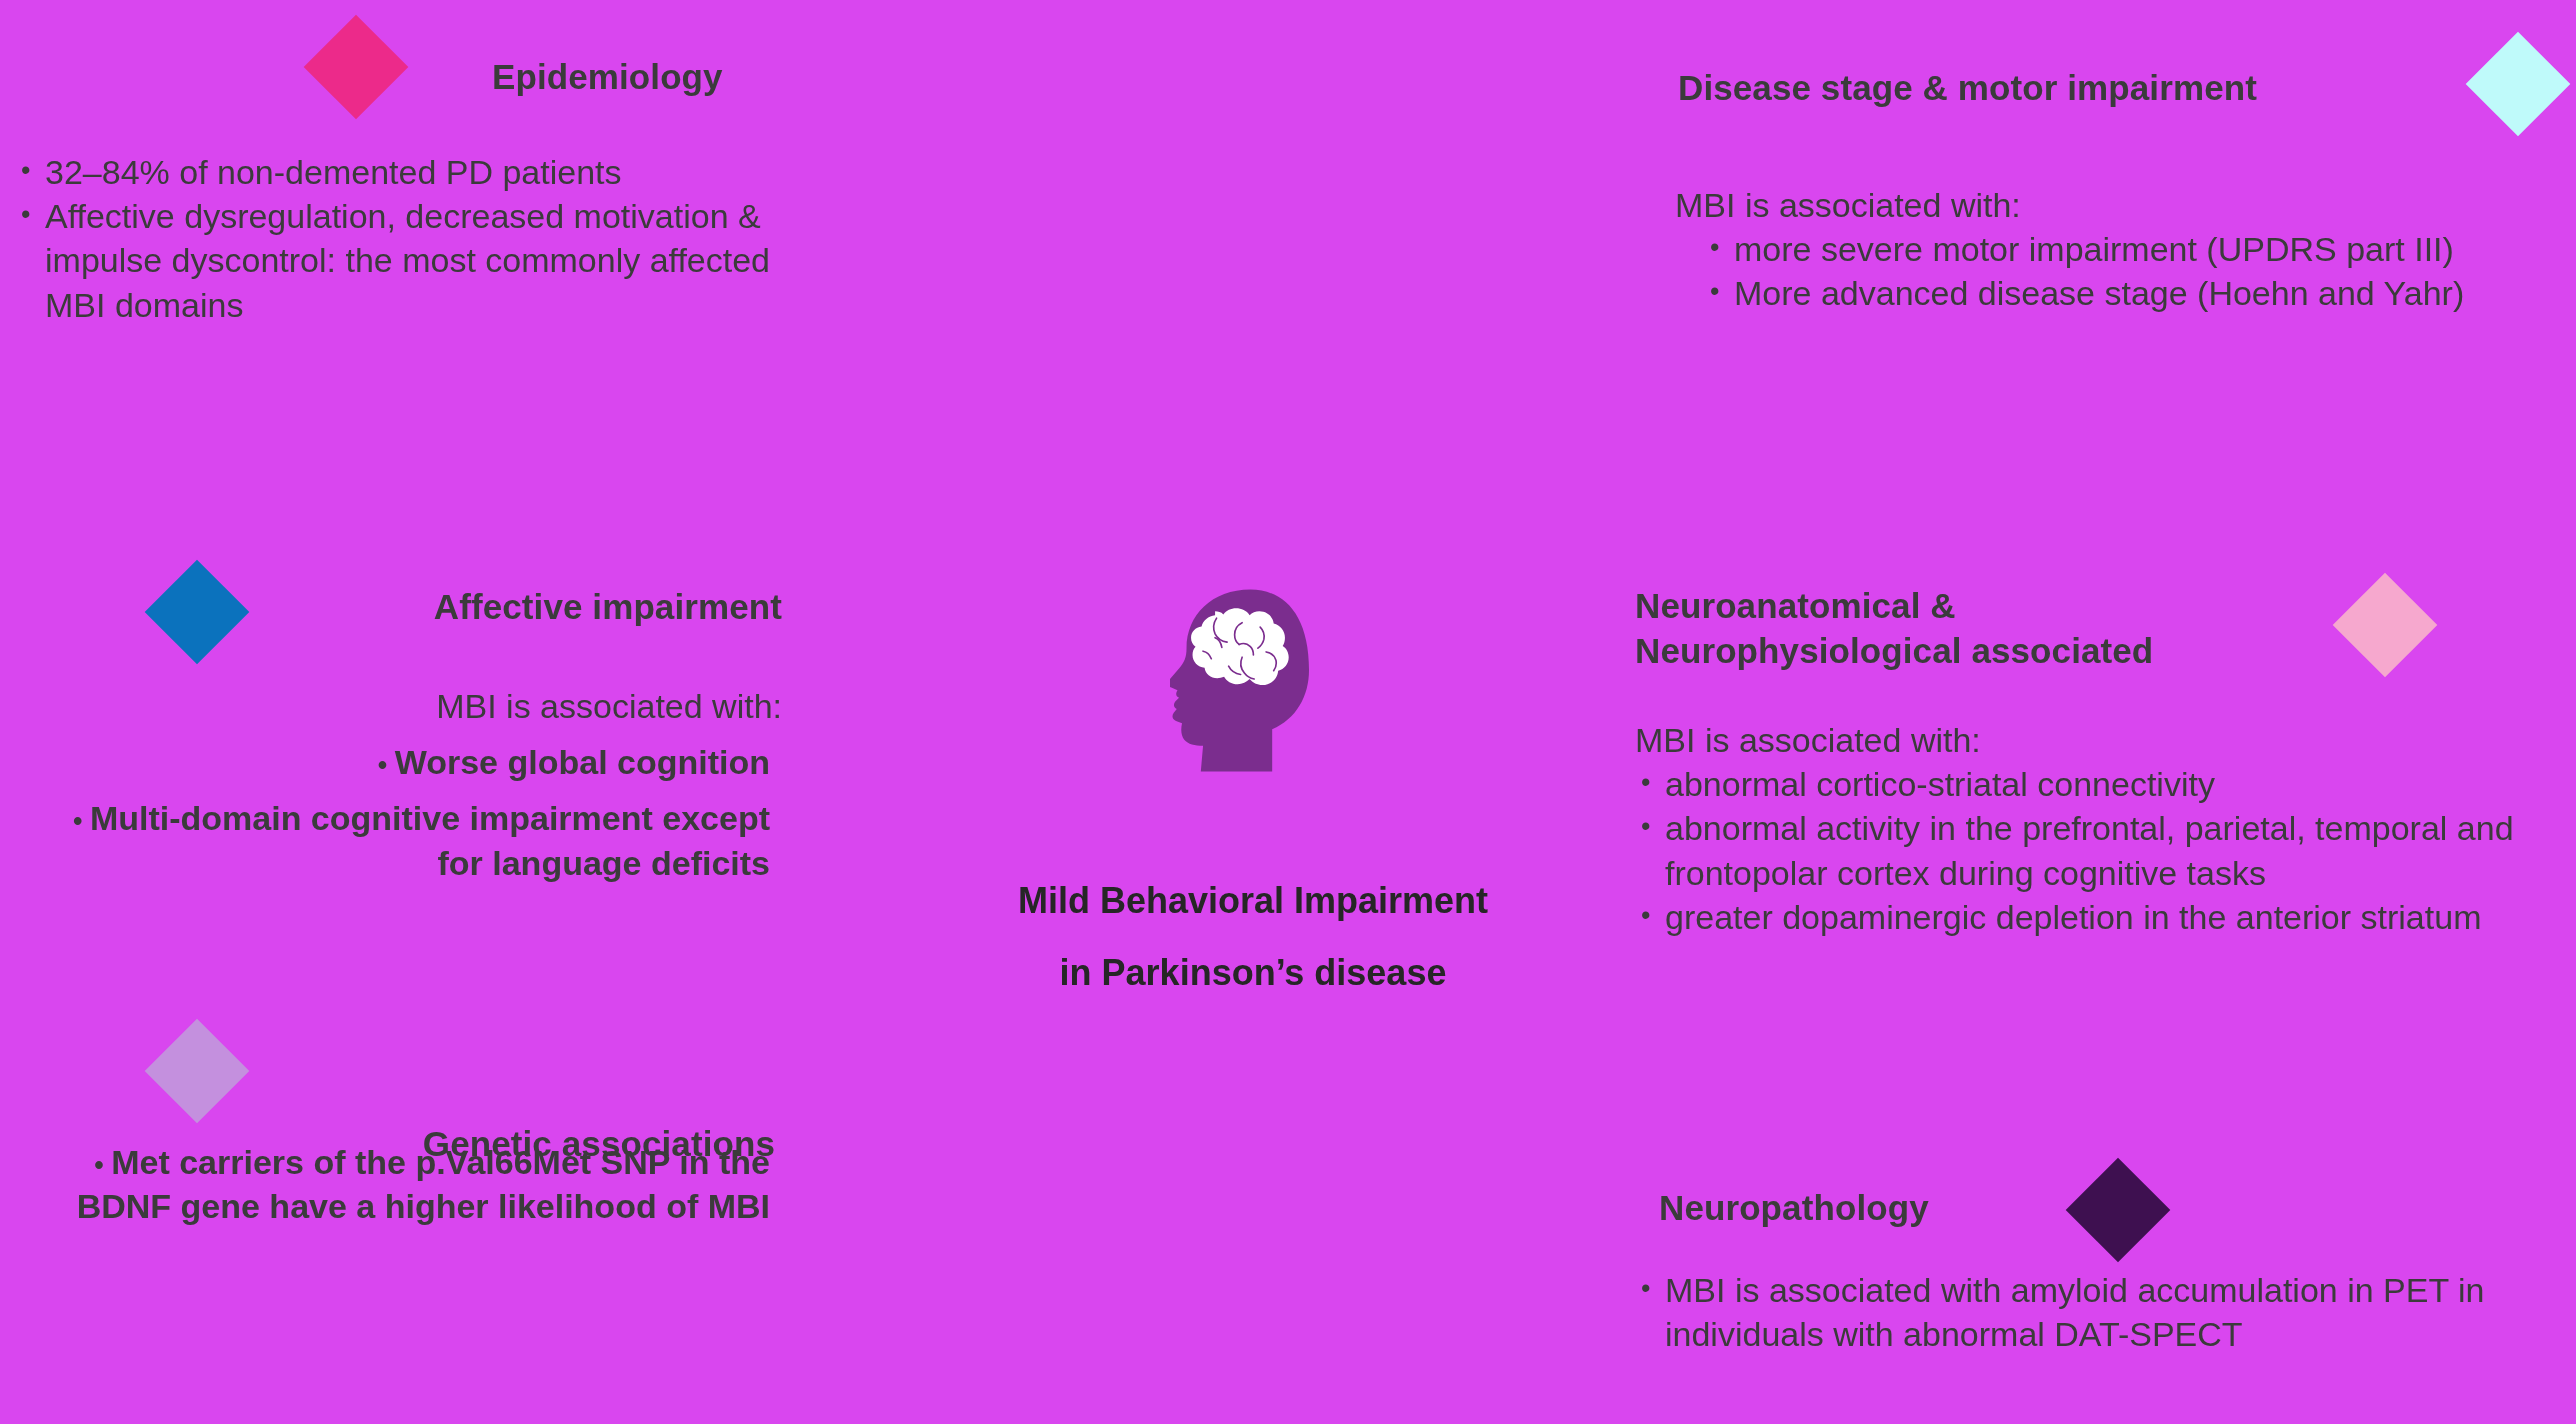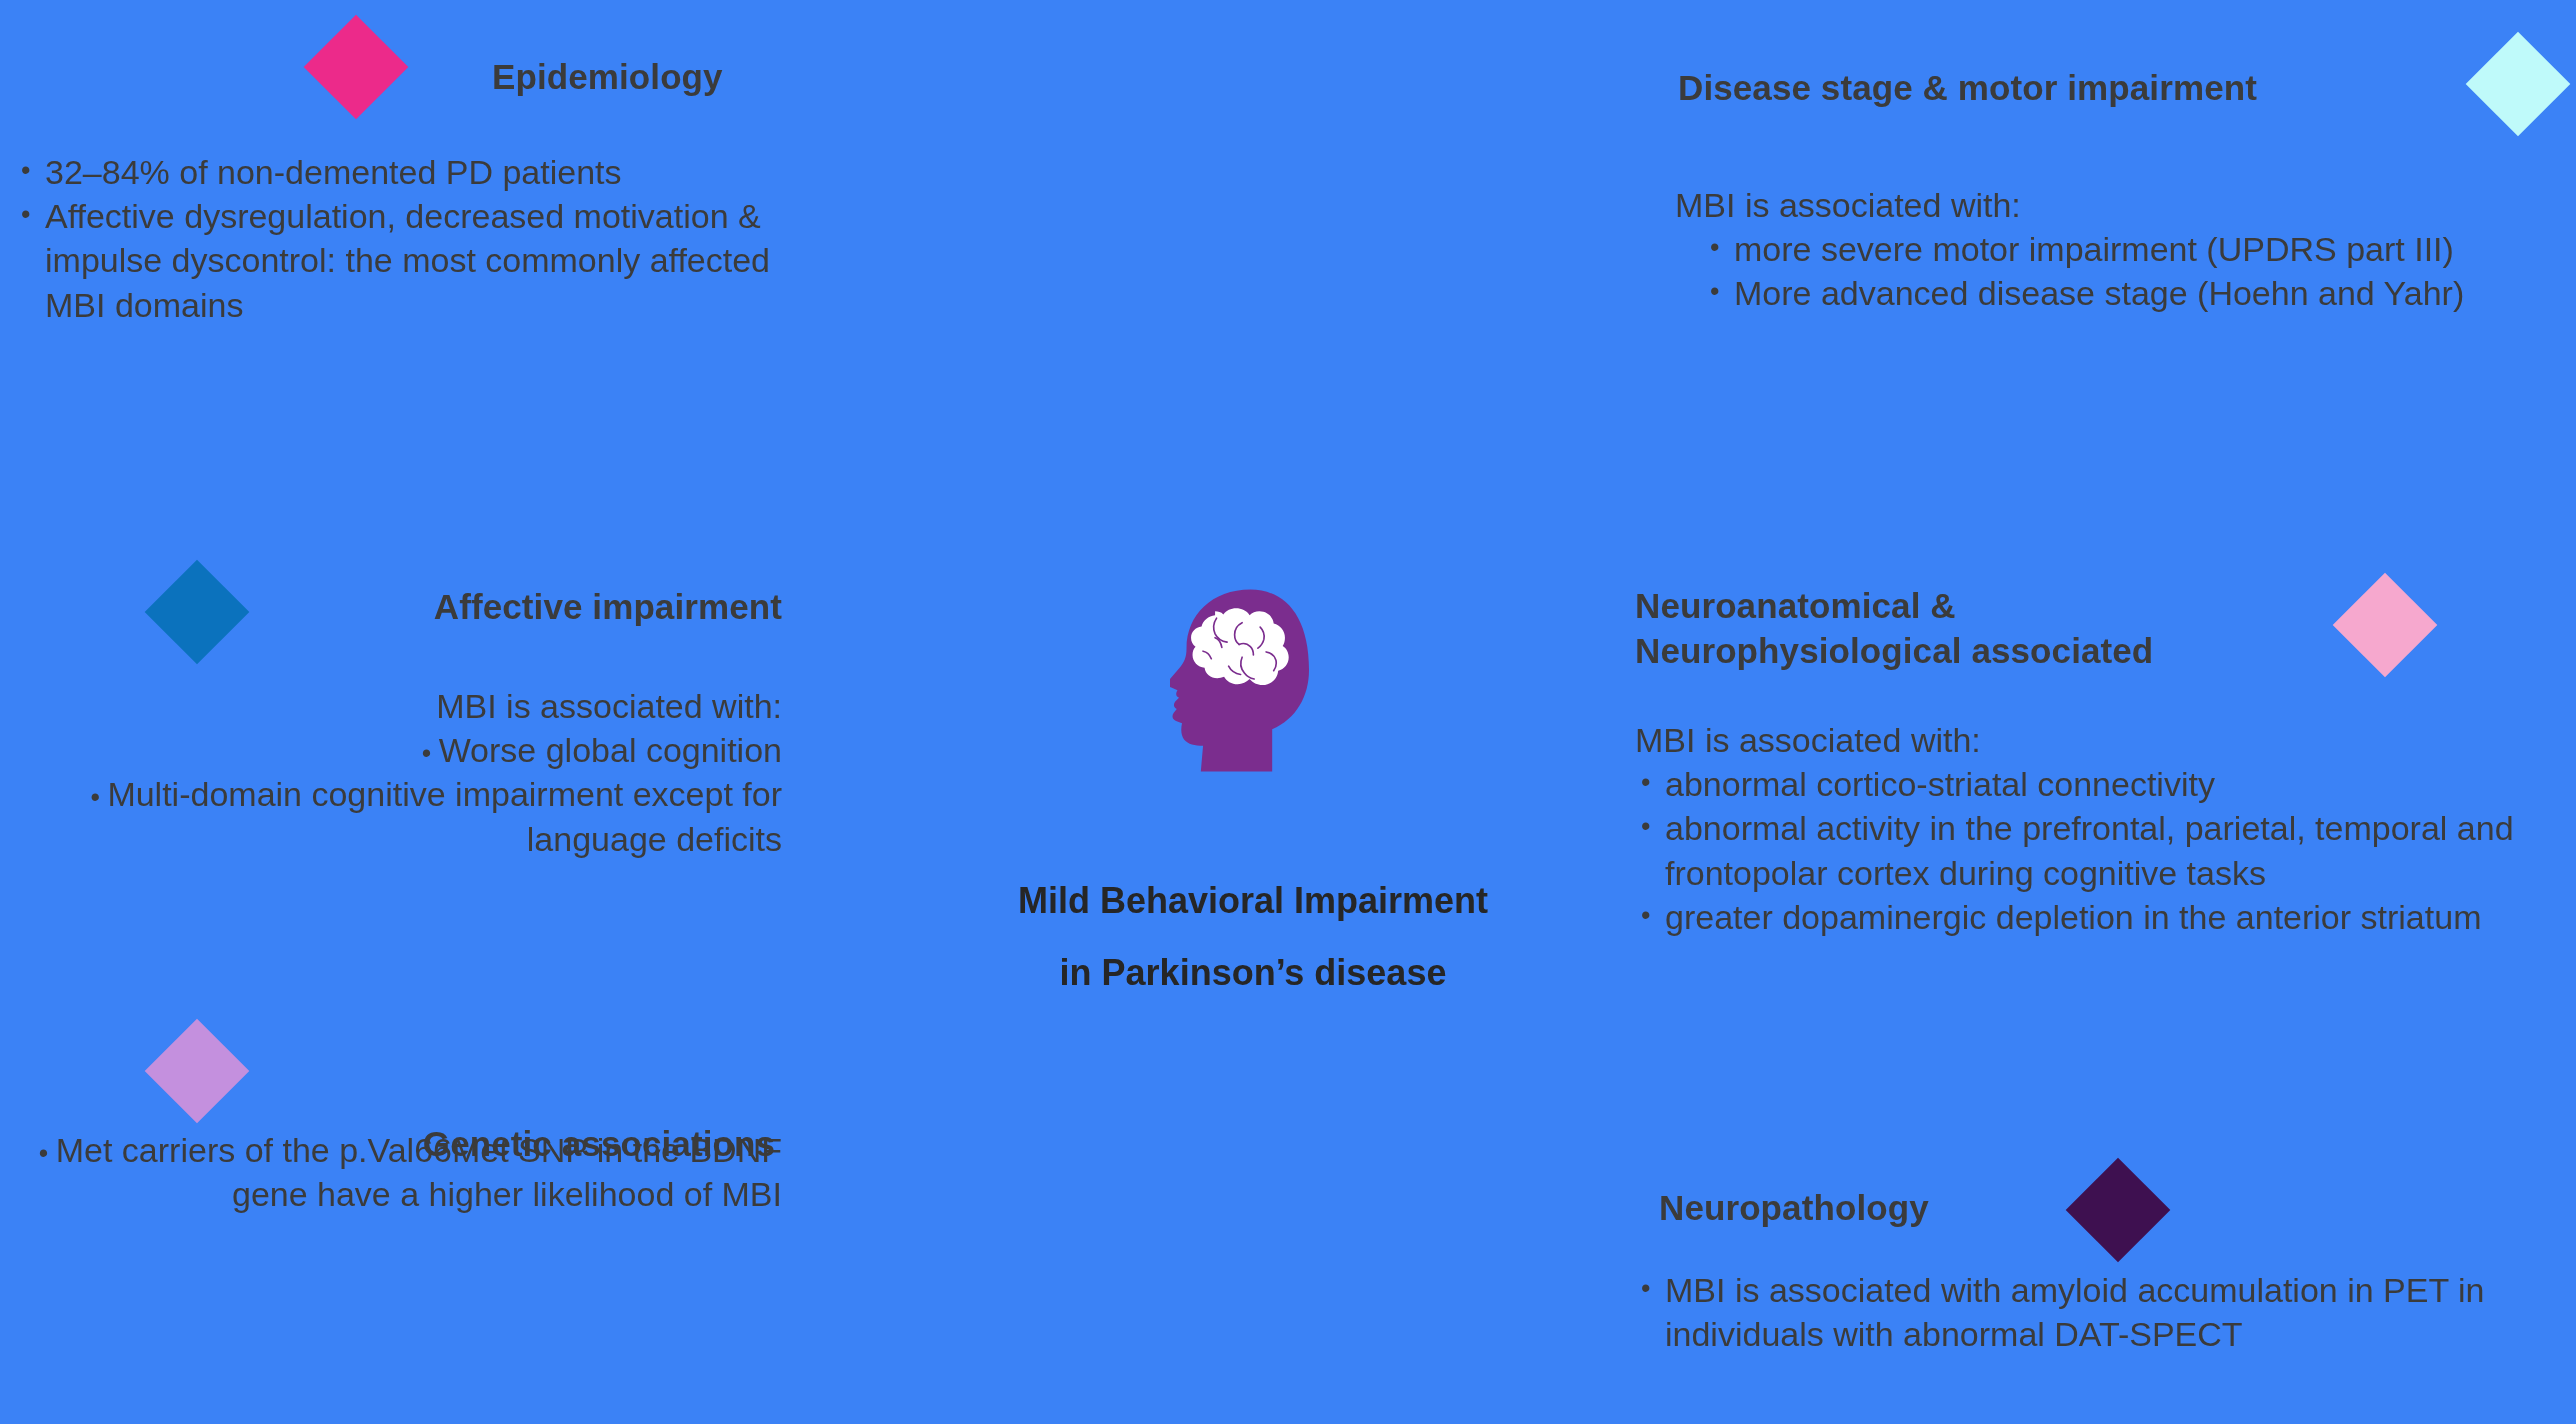--- a/index.html
+++ b/index.html
@@ -10,21 +10,21 @@
     background: #ffffff;
     font-family: "Liberation Sans", sans-serif;
     color: #3b3b3b;
     overflow: hidden;
   }
 
   #canvas {
     position: relative;
     width: 2576px;
     height: 1425px;
-    background: #3b82f6;
+    background: #d946ef;
   }
 
   
   .diamond {
     position: absolute;
     transform: rotate(45deg);
   }
 
   
   .section-title {
@@ -76,21 +76,22 @@
 
   ul.bullets-right {
     list-style: none;
     margin: 0;
     padding: 0;
     text-align: right;
   }
 
   ul.bullets-right > li {
     position: relative;
-    margin: 0;
+    margin: 12px;
+    font-weight: bold;
   }
 
   ul.bullets-right > li .bdot {
     font-size: 27px;
   }
 
   
   #center-title {
     position: absolute;
     width: 722px;

